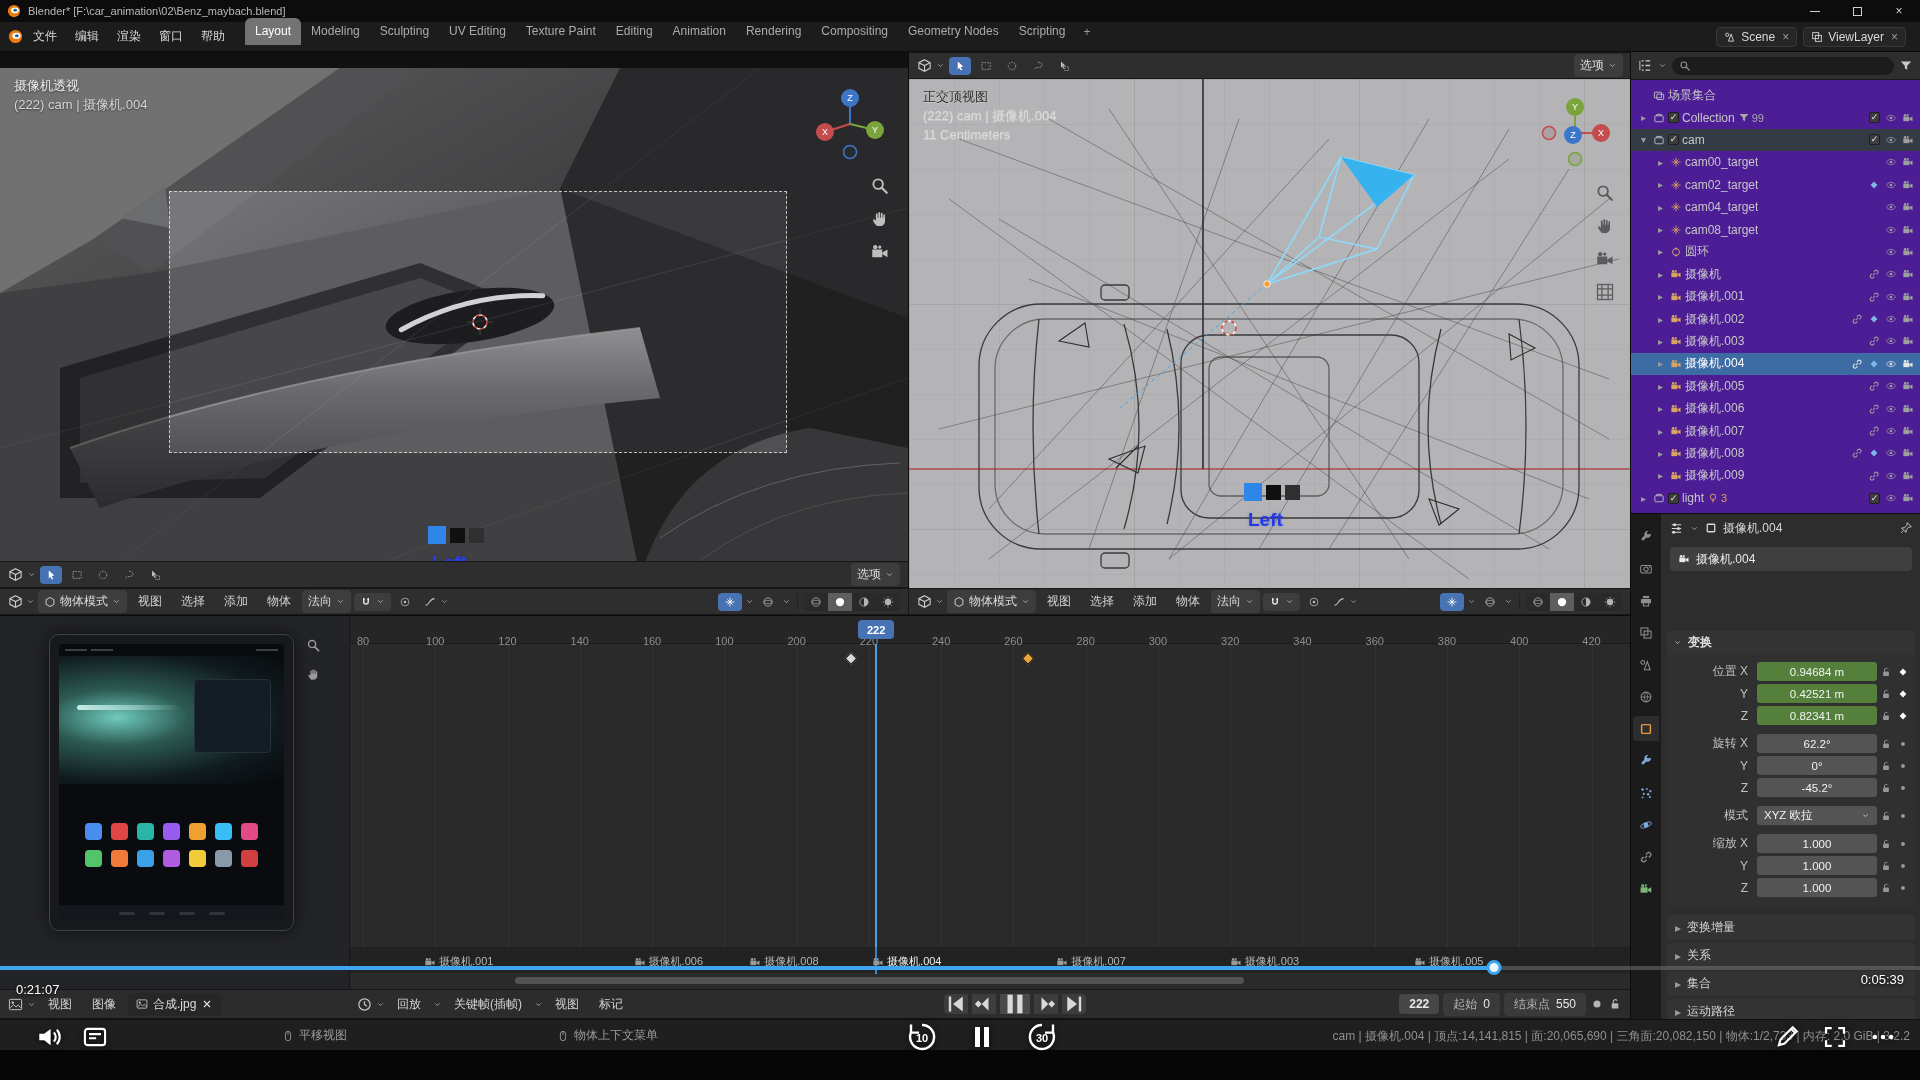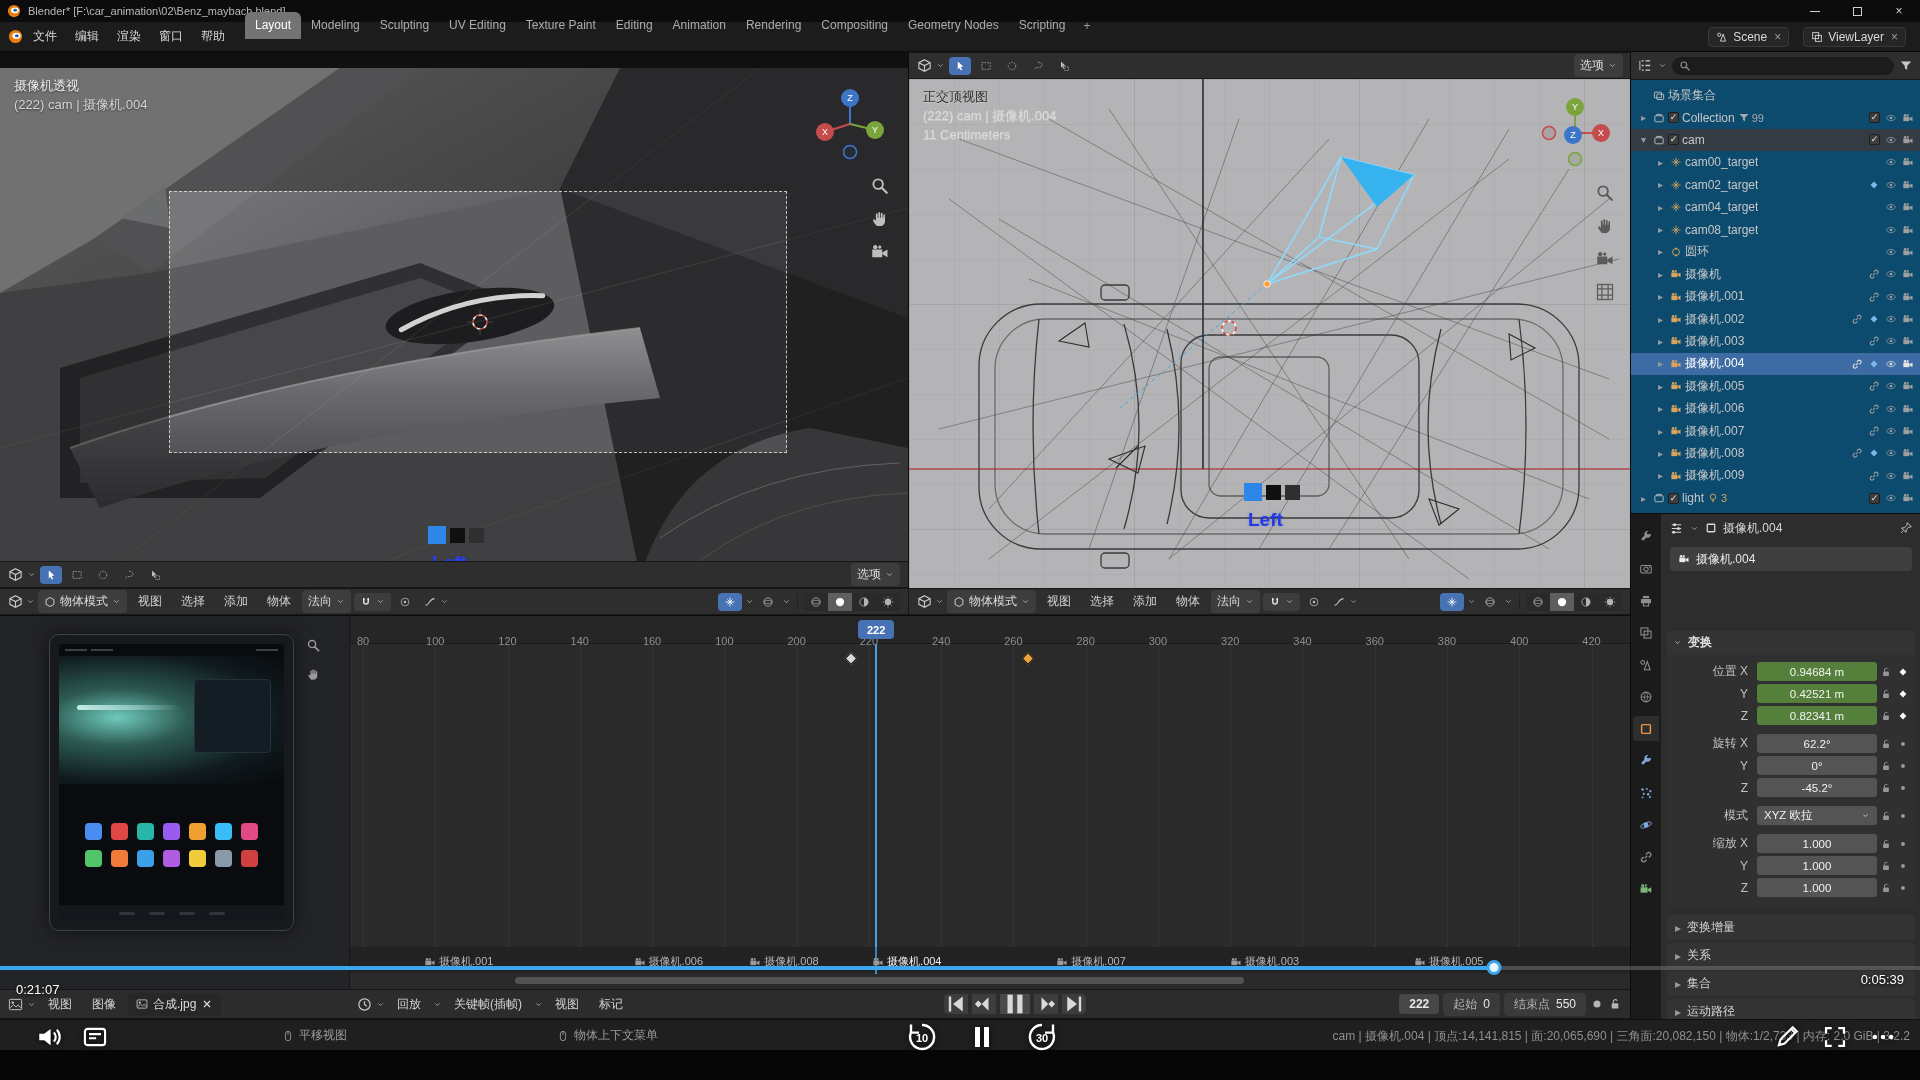--- a/index.html
+++ b/index.html
@@ -16,27 +16,27 @@
   
   .titlebar{position:absolute;left:0;top:0;width:1920px;height:22px;background:#0c0c0c;
     display:flex;align-items:center;gap:7px;padding-left:7px;color:#b9b9b9;font-size:11px;}
   .win-controls{margin-left:auto;display:flex;height:100%}
   .win-btn{width:42px;height:100%;display:flex;align-items:center;justify-content:center;color:#cfcfcf;font-size:12px}
   .win-btn .box{width:9px;height:9px;border:1px solid #cfcfcf}
   .win-btn .min{width:10px;height:1px;background:#cfcfcf}
 
   
   .topbar{position:absolute;left:0;top:22px;width:1920px;height:30px;background:#1c1c1c;border-bottom:1px solid #0d0d0d;
-    display:flex;align-items:center;padding:12px 8px;gap:1px;}
+    display:flex;align-items:center;padding:6px 8px;gap:1px;}
   .menu-item{padding:4px 9px;border-radius:4px;color:#d6d6d6}
   #workspace-tabs{display:flex;align-items:flex-end;height:100%;margin-left:10px}
   .ws-tab{padding:6px 10px 7px;border-radius:6px 6px 0 0;color:#ababab;font-size:12px;white-space:nowrap}
   .ws-tab.active{background:#737373;color:#fff}
   .ws-tab.add{color:#9a9a9a;padding:6px 8px}
-  .top-selectors{margin-left:auto;display:flex;gap:14px;align-items:center;padding-right:6px}
+  .top-selectors{margin-left:auto;display:flex;gap:6px;align-items:center;padding-right:6px}
   .sel-field{display:flex;align-items:center;gap:5px;background:#262626;border:1px solid #383838;border-radius:4px;padding:2px 7px;color:#d9d9d9}
   .sel-x{color:#9a9a9a;font-size:12px;margin-left:2px}
 
   
   #vp-left{position:absolute;left:0;top:68px;width:908px;height:509px;overflow:hidden;background:#3a3a3c}
   #vp-right{position:absolute;left:908px;top:52px;width:722px;height:536px;overflow:hidden;background:#2e2e2e;border-left:1px solid #0d0d0d}
   #vp-right .vp-canvas{position:absolute;left:0;top:27px;width:722px;height:509px;overflow:hidden;background:#b4b4b6}
   .scene-svg{position:absolute;left:0;top:0;width:100%;height:100%}
   .vp-text{position:absolute;left:14px;top:8px;line-height:19px;color:#efefef;font-size:13px;text-shadow:0 1px 2px rgba(0,0,0,.55);pointer-events:none}
   .vp-text .dim{color:#dedede;opacity:.92}
@@ -63,21 +63,21 @@
   .chip.blue{background:#4772b3;color:#fff}
   .chip.tool{padding:3px 5px;background:transparent;color:#bdbdbd}
   .chip.tool.active-blue{background:#4772b3;color:#fff}
   .hmenu{padding:3px 8px;color:#d2d2d2;white-space:nowrap}
   .hgroup{display:flex;background:#2a2a2a;border-radius:4px;overflow:hidden}
   .hbtn{padding:3px 6px;color:#b5b5b5;display:inline-flex;align-items:center}
   .hbtn.active{background:#5e5e5e;color:#fff}
   .hsep{width:1px;height:15px;background:#222;margin:0 3px}
 
   
-  #outliner{position:absolute;left:1630px;top:52px;width:290px;height:461px;background:#0c4a6e;border-left:1px solid #0d0d0d;overflow:hidden}
+  #outliner{position:absolute;left:1630px;top:52px;width:290px;height:461px;background:#4c1d95;border-left:1px solid #0d0d0d;overflow:hidden}
   .out-header{height:28px;background:#2e2e2e;border-bottom:1px solid #191919;display:flex;align-items:center;gap:5px;padding:0 7px}
   .out-search{flex:1;height:18px;background:#1c1c1c;border-radius:9px;display:flex;align-items:center;gap:4px;padding:0 7px;color:#8a8a8a}
   .orow{height:22.4px;display:flex;align-items:center;gap:3px;color:#c6c6c6;padding-right:6px}
   .orow .oarrow{width:13px;text-align:center;color:#9a9a9a;font-size:10px}
   .orow .olabel{white-space:nowrap;overflow:hidden}
   .orow.selected{background:#3d6ba3;color:#fff}
   .orow.tint{background:#343b44}
   .oright{margin-left:auto;display:flex;gap:5px;align-items:center;color:#9f9f9f}
   .orow.selected .oright{color:#e6e6e6}
   .oicon{color:#d9a55c}

